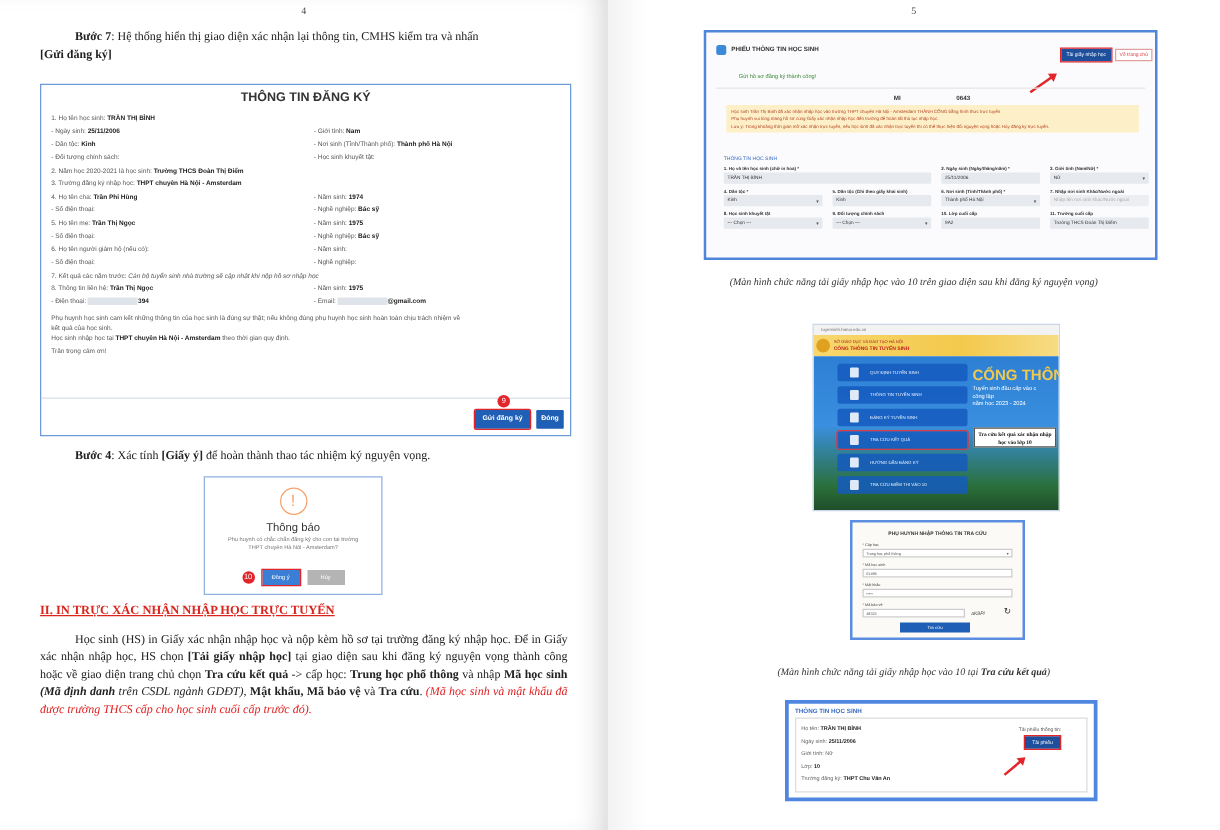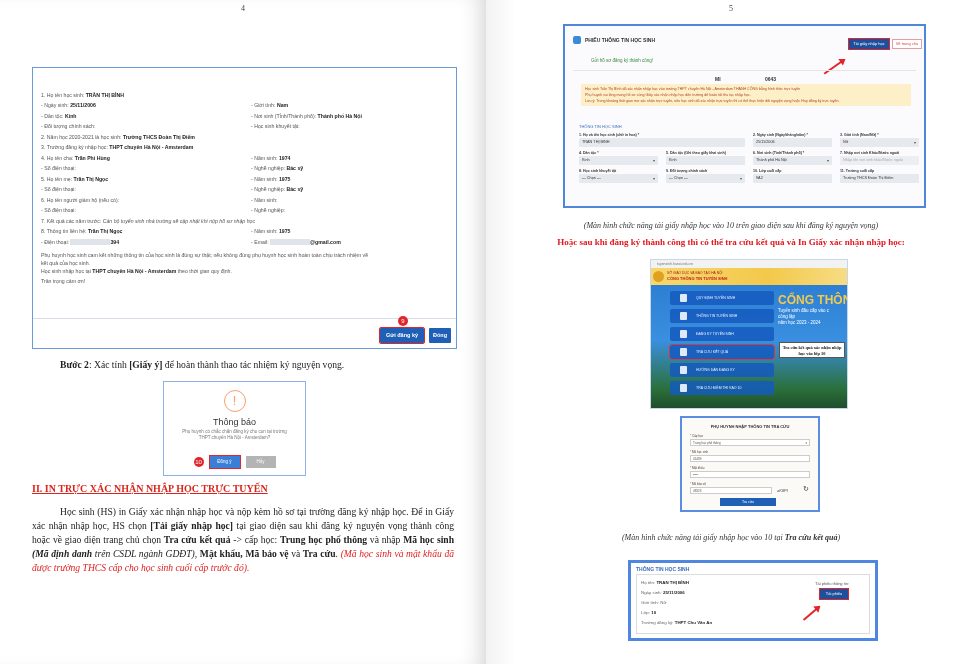--- a/index.html
+++ b/index.html
@@ -106,22 +106,27 @@
   .res-dl-btn { position: absolute; left: 183px; top: 14px; width: 28px; height: 10px; background: #1d4f9c; color: #fff; font-size: 4px; text-align: center; line-height: 10px; outline: 1.3px solid #e2242b; }
   .arrow { position: absolute; height: 2.4px; background: #e2242b; transform-origin: right center; }
   .arrow::after { content: ""; position: absolute; right: -2px; top: -3px; border-left: 6px solid #e2242b; border-top: 4px solid transparent; border-bottom: 4px solid transparent; }
 </style>
 </head>
 <body>
 
 <div class="page left">
   <div class="page-num">4</div>
 
+  <div class="para" style="left:32px; top:23px; width:420px;">
+    <span style="padding-left:28px"></span><b>Bước 7</b><span>: Hệ thống hiển thị giao diện xác nhận lại thông tin, CMHS kiểm tra và nhấn</span><br>
+    <b>[Gửi đăng ký]</b>
+  </div>
 
   <div class="shot reg">
+    <div class="reg-title">THÔNG TIN ĐĂNG KÝ</div>
     <div class="reg-rows" id="reg-rows">
         <div class="reg-row blur-text">
           <div class="c1"><span>1. Họ tên học sinh: </span><b>TRẦN THỊ BÌNH</b></div>
           <div class="c2"><span></span><b></b></div>
         </div>
         <div class="reg-row blur-text">
           <div class="c1"><span>- Ngày sinh: </span><b>25/11/2006</b></div>
           <div class="c2"><span>- Giới tính: </span><b>Nam</b></div>
         </div>
         <div class="reg-row blur-text">
@@ -183,21 +188,21 @@
       <div style="margin-top:3px">Trân trọng cảm ơn!</div>
     </div>
     <div class="reg-footer">
       <div class="badge" style="right:48px; bottom:22px;">9</div>
       <div class="btn-blue btn-send">Gửi đăng ký</div>
       <div class="btn-blue btn-close">Đóng</div>
     </div>
   </div>
 
   <div class="para" style="left:32px; top:358px; width:420px;">
-    <span style="padding-left:28px"></span><b>Bước 2</b><span>: Xác tính </span><b>[Giấy ý]</b><span> để hoàn thành thao tác nhiệm ký nguyện vọng.</span>
+    <span style="padding-left:28px"></span><b>Bước 4</b><span>: Xác tính </span><b>[Giấy ý]</b><span> để hoàn thành thao tác nhiệm ký nguyện vọng.</span>
   </div>
 
   <div class="shot dlg">
     <div class="warn-circle">!</div>
     <div class="dlg-title">Thông báo</div>
     <div class="dlg-msg">Phụ huynh có chắc chắn đăng ký cho con tại trường THPT chuyên Hà Nội - Amsterdam?</div>
     <div class="dlg-btns">
       <div class="badge" style="position:relative; margin-top:1px;">10</div>
       <div class="dlg-ok">Đồng ý</div>
       <div class="dlg-cancel">Hủy</div>
@@ -208,21 +213,20 @@
 
   <div class="para" style="left:32px; top:505px; width:422px;">
     <span style="padding-left:28px"></span><span>Học sinh (HS) in Giấy xác nhận nhập học và nộp kèm hồ sơ tại trường đăng ký nhập học. Để in Giấy xác nhận nhập học, HS chọn </span><b>[Tải giấy nhập học]</b><span> tại giao diện sau khi đăng ký nguyện vọng thành công hoặc về giao diện trang chủ chọn </span><b>Tra cứu kết quả</b><span> -&gt; cấp học: </span><b>Trung học phổ thông</b><span> và nhập </span><b>Mã học sinh</b><i><b> (Mã định danh</b><span> trên CSDL ngành GDĐT)</span></i><span>, </span><b>Mật khẩu, Mã bảo vệ</b><span> và </span><b>Tra cứu</b><span>. </span><span class="red-it">(Mã học sinh và mật khẩu đã được trường THCS cấp cho học sinh cuối cấp trước đó).</span>
   </div>
 </div>
 
 <div class="page right">
   <div class="page-num">5</div>
 
   <div class="cap" style="top:221px;">(Màn hình chức năng tải giấy nhập học vào 10 trên giao diện sau khi đăng ký nguyện vọng)</div>
-  <div class="red-line" style="top:237px;">Hoặc sau khi đăng ký thành công thì có thể tra cứu kết quả và In Giấy xác nhận nhập học:</div>
 
   <div class="cap" style="top:533px;">
     <span>(Màn hình chức năng tải giấy nhập học vào 10 tại </span><b>Tra cứu kết quả</b><span>)</span>
   </div>
 </div>
 
 <div class="shot sheet">
   <div class="sheet-head">
     <span class="sheet-logo"></span>
     <span>PHIẾU THÔNG TIN HỌC SINH</span>

